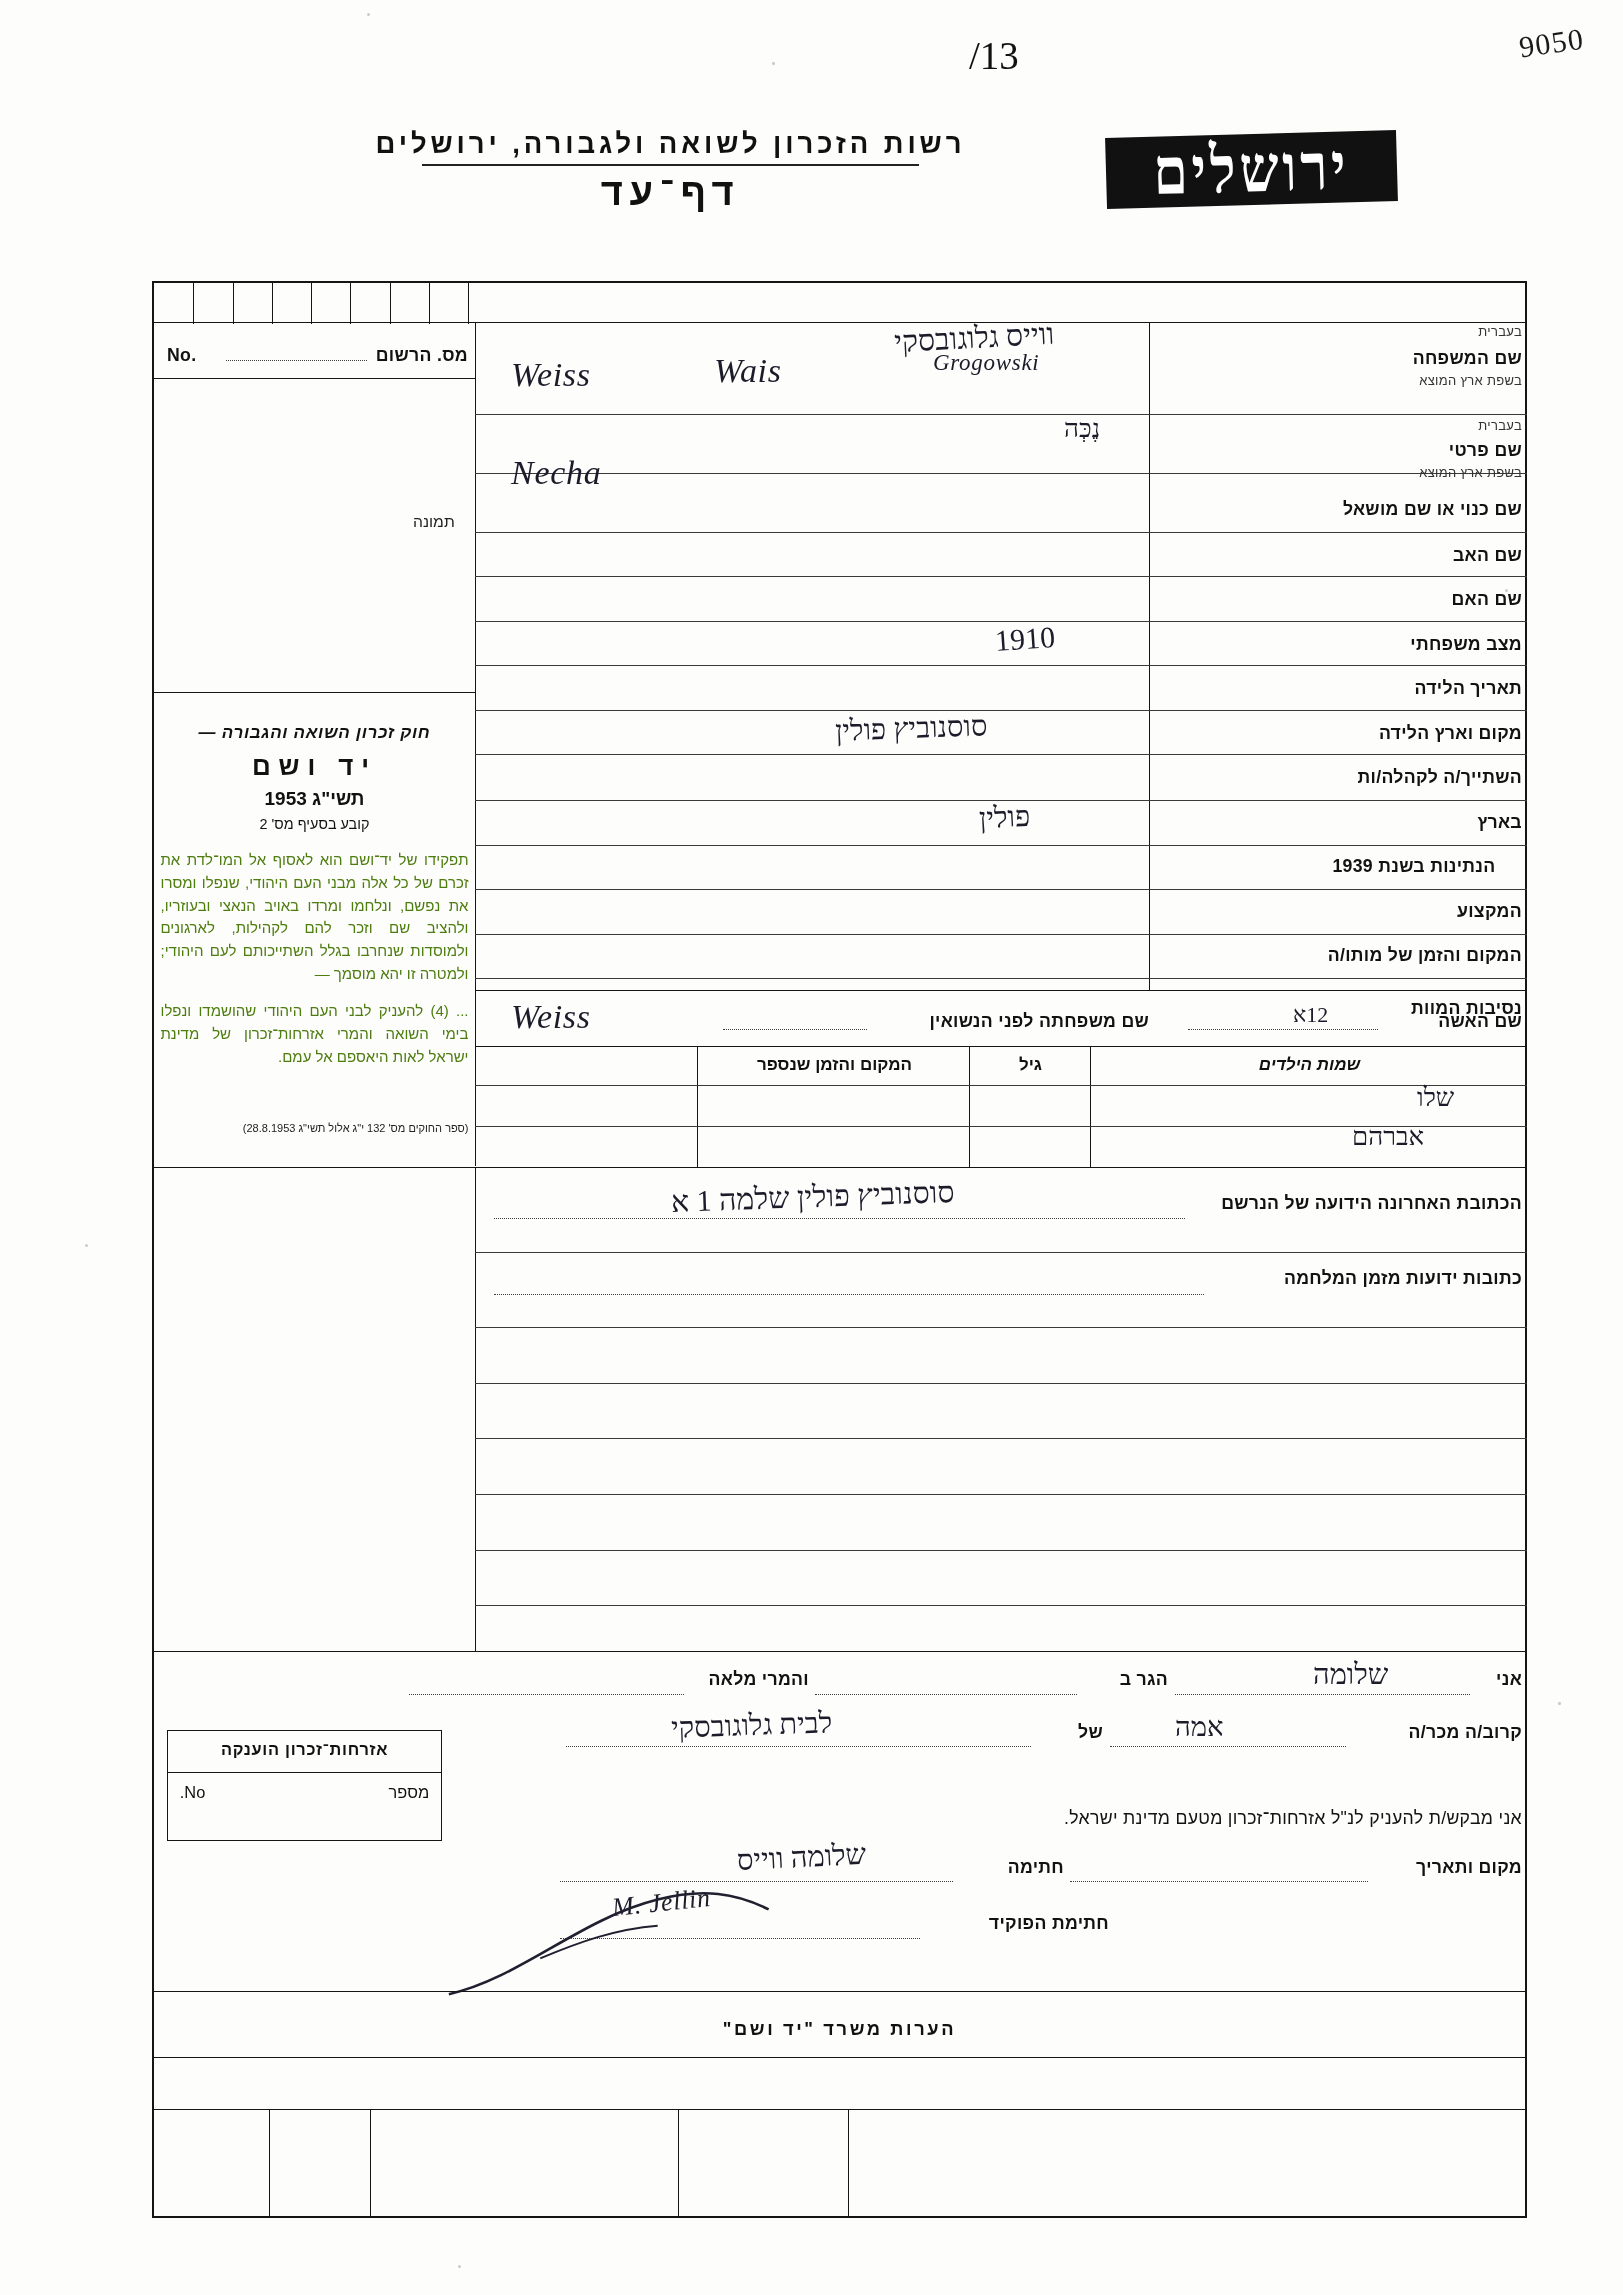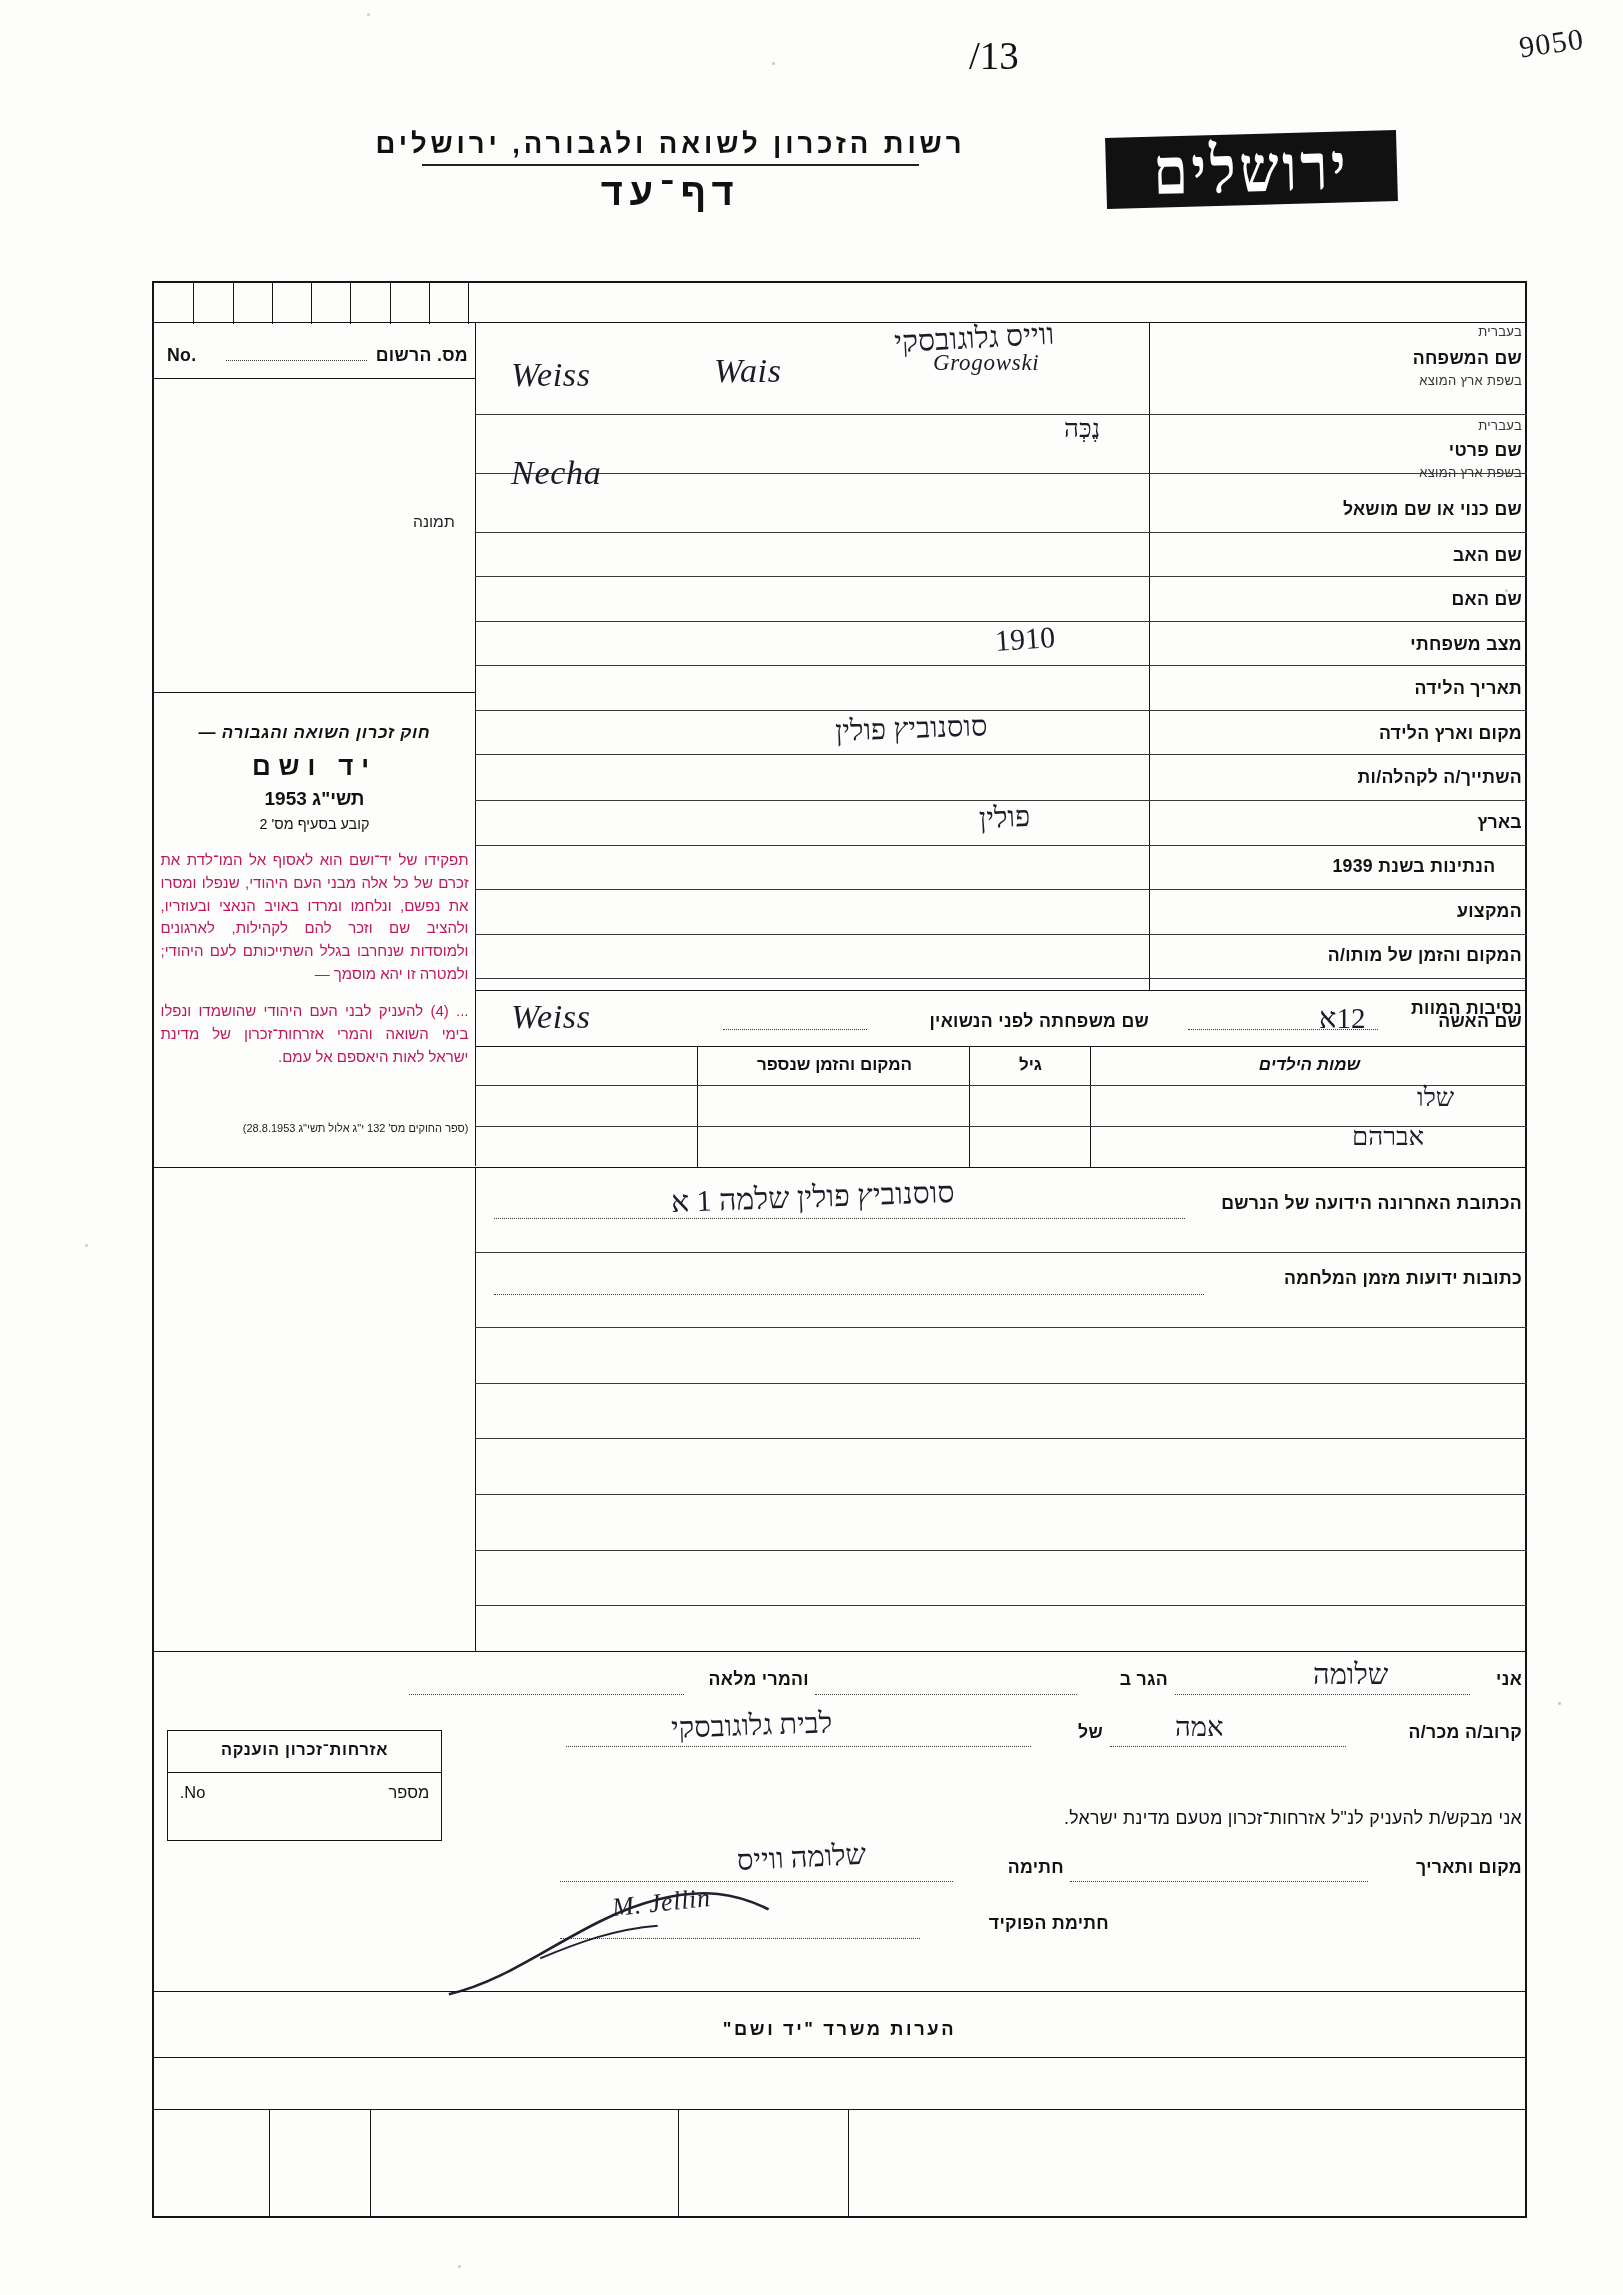--- a/index.html
+++ b/index.html
@@ -190,21 +190,21 @@
   .law-title .l3 { font-size: 19px; font-weight: 600; margin-top: 6.5px; }
   .law-title .l4 { font-size: 14.4px; margin-top: 5.2px; }
 
   .law-body {
     position: absolute;
     width: 308px;
     direction: rtl;
     text-align: justify;
     font-size: 15px;
     line-height: 1.52;
-    color: #be185d;
+    color: #4d7c0f;
   }
   .law-body p { margin: 0 0 14.4px 0; }
   .law-foot {
     position: absolute;
     width: 308px;
     direction: rtl;
     text-align: right;
     font-size: 11px;
     color: #222;
   }
@@ -383,21 +383,21 @@
 
     <div class="hand heb" style="left:681px;top:429px;font-size:29px;transform:rotate(-2deg);">סוסנוביץ פולין</div>
 
     <div class="hand heb" style="left:825px;top:518px;font-size:29px;transform:rotate(-3deg);">פולין</div>
 
     <div class="lbl" style="left:1250px;top:728px;width:118px;">שם האשה</div>
     <div class="lbl" style="left:720px;top:728px;width:275px;">שם משפחתה לפני הנשואין</div>
     <div class="dotrow" style="left:569px;top:746px;width:144px;"></div>
     <div class="dotrow" style="left:1034px;top:746px;width:190px;"></div>
 
-    <div class="hand heb" style="left:1139px;top:719px;font-size:29px;margin-left:26px;">12א</div>
+    <div class="hand heb" style="left:1139px;top:719px;font-size:22px;">12א</div>
     <div class="hand cursive" style="left:357px;top:715px;">Weiss</div>
 
     <div class="h" style="left:321px;top:763px;width:1052px;"></div>
 
     <div class="v" style="left:543px;top:763px;height:121px;"></div>
     <div class="v" style="left:815px;top:763px;height:121px;"></div>
     <div class="v" style="left:936px;top:763px;height:121px;"></div>
 
     <div class="tbl-hdr" style="left:943px;top:772px;width:425px;font-style:italic;">שמות הילדים</div>
     <div class="tbl-hdr" style="left:818px;top:772px;width:117px;">גיל</div>

